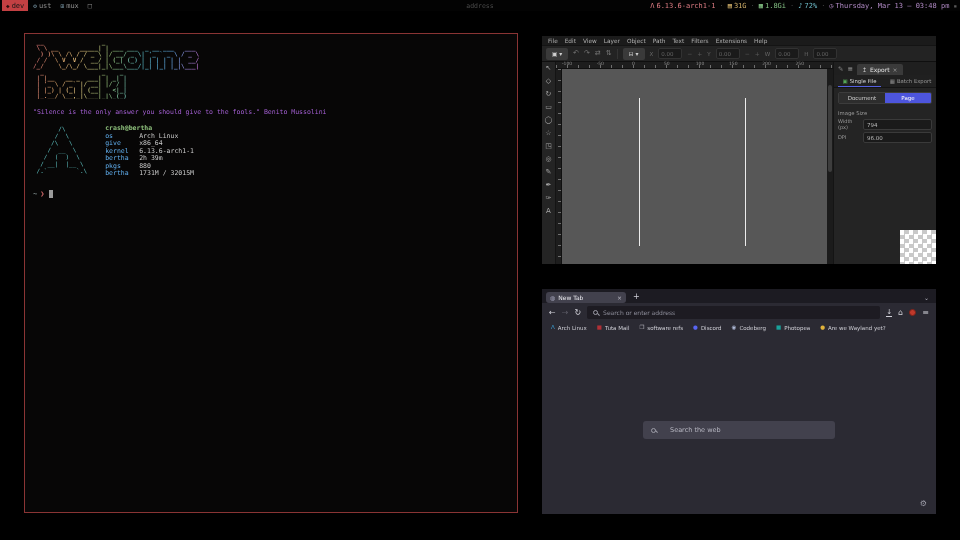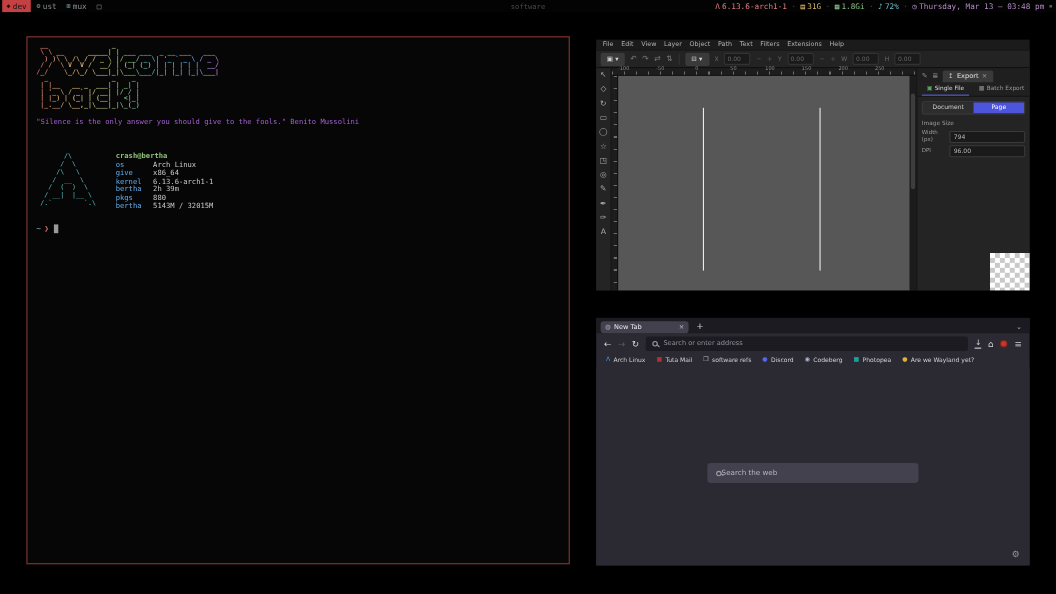--- a/index.html
+++ b/index.html
@@ -23,21 +23,21 @@
   .st-vol{color:#6fbecb}.st-clock{color:#b48cc8}
   .tray{color:#5a5a5a;font-size:6px}
 
   
   .term{position:absolute;left:24px;top:33px;width:494px;height:480px;background:#070606;
     border:1px solid #8a3434;padding:5px 8px;font-family:"DejaVu Sans Mono",monospace}
   .term-art{font-size:6px;line-height:6px;white-space:pre;display:inline-block;font-weight:bold;
     background:linear-gradient(100deg,#e06c75 0%,#d19a66 16%,#e5c07b 28%,#98c379 46%,#56b6c2 64%,#61afef 80%,#c678dd 96%);
     -webkit-background-clip:text;background-clip:text;color:transparent}
   .term-quote{margin-top:6px;font-size:6.5px;color:#a35fd2}
-  .fetch{margin-top:24px;display:flex;gap:18px}
+  .fetch{margin-top:9px;display:flex;gap:18px}
   .fetch-logo{font-size:6px;line-height:7px;white-space:pre;color:#5fc2c2}
   .fetch-info{font-size:6.5px;line-height:7.5px}
   .user-host{color:#8ec07c;font-weight:bold}
   .frow{display:flex}
   .flabel{color:#61afef;width:34px}
   .fvalue{color:#c9c9c9}
   .prompt{margin-top:12px;display:flex;align-items:center;gap:3px;font-size:7px}
   .ppath{color:#9aabab}
   .psym{color:#d26a6a}
   .cursor{width:4px;height:8px;background:#9a9a9a;display:inline-block;margin-left:2px}
@@ -113,29 +113,29 @@
   .dl-bar{position:absolute;left:0;right:0;bottom:0;height:1px;background:#d2d2da}
   .ext-dot{width:7px;height:7px;border-radius:50%;background:#c0392b;border:1px solid #7e221a}
   .bmbar{height:12px;display:flex;align-items:center;gap:10px;padding:0 9px;font-size:5.5px}
   .bm{display:flex;align-items:center;gap:3px;color:#cfcfd6;white-space:nowrap}
   .bm-ic{font-size:5.5px;line-height:5.5px}
   .bm0 .bm-ic{color:#3aa0d8}.bm1 .bm-ic{color:#b03036}.bm2 .bm-ic{color:#b9b9c2}
   .bm3 .bm-ic{color:#5865f2}.bm4 .bm-ic{color:#aeb9d6}.bm5 .bm-ic{color:#19a29b}
   .bm6 .bm-ic{color:#e0b23a}
   .content{flex:1;position:relative;background:#2b2a33}
   .srchpill{position:absolute;left:50%;top:87px;transform:translateX(-50%);width:192px;height:18px;
-    background:#42414d;border-radius:3px;display:flex;align-items:center;gap:0;padding:0 8px}
+    background:#42414d;border-radius:3px;display:flex;align-items:center;gap:14px;padding:0 8px}
   .srch-ph{color:#b7b7c2;font-size:6.5px}
   .gear{position:absolute;right:9px;bottom:6px;color:#9a9aa6;font-size:8px}
 </style>
 </head>
 <body>
 
 <div class="topbar">
-  <div class="bar-title">software</div>
+  <div class="bar-title">address</div>
   <div class="tags">
     <span class="tag active">
       <span class="ticon">◆</span>
       <span>dev</span>
     </span>
     <span class="tag">
       <span class="ticon">⚙</span>
       <span>ust</span>
     </span>
     <span class="tag">
@@ -210,21 +210,21 @@
       <div class="frow">
         <span class="flabel">bertha</span>
         <span class="fvalue">2h 39m</span>
       </div>
       <div class="frow">
         <span class="flabel">pkgs</span>
         <span class="fvalue">880</span>
       </div>
       <div class="frow">
         <span class="flabel">bertha</span>
-        <span class="fvalue">5143M / 32015M</span>
+        <span class="fvalue">1731M / 32015M</span>
       </div>
     </div>
   </div>
   <div class="prompt">
     <span class="ppath">~</span>
     <span class="psym">❯</span>
     <span class="cursor"></span>
   </div>
 </div>
 

